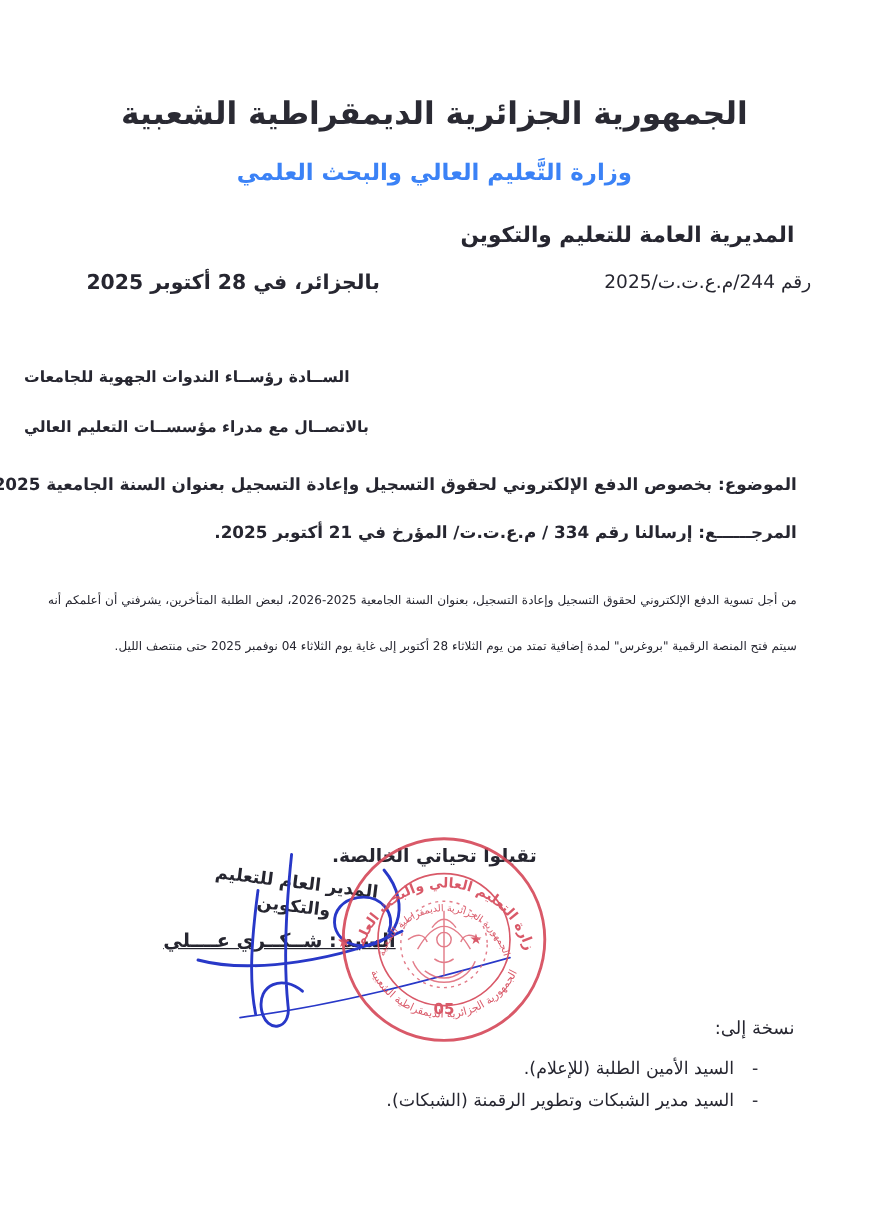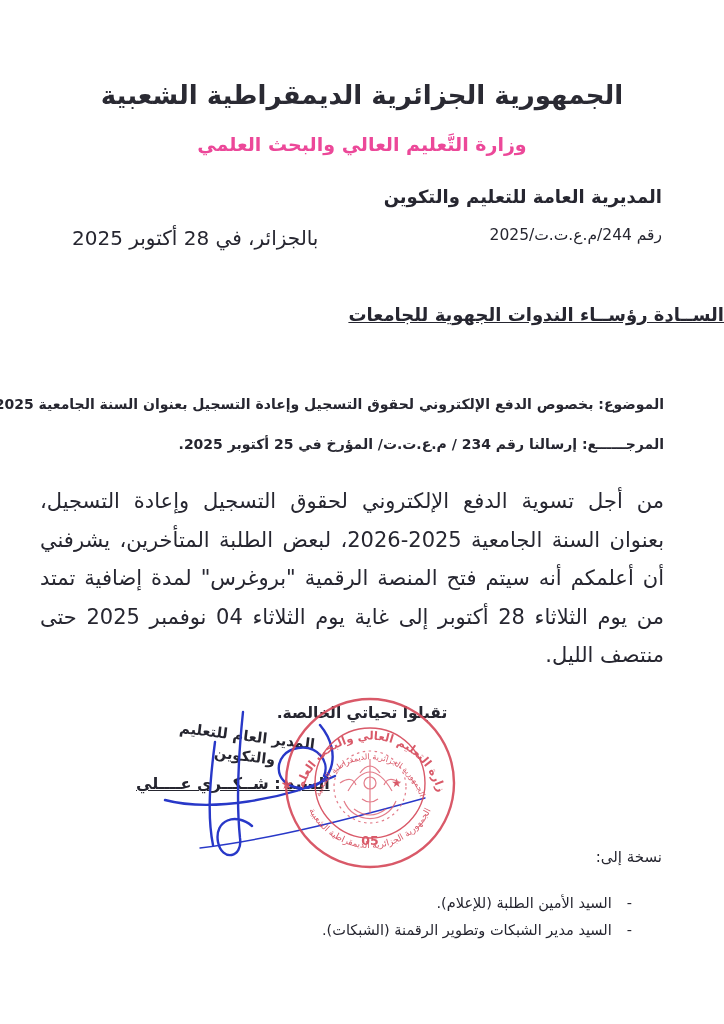--- a/index.html
+++ b/index.html
@@ -12,44 +12,44 @@
     direction:rtl;
   }
   .abs { position:absolute; }
 
   .republic-title {
     top:80px; left:0; right:0; text-align:center;
     font-size:26px; font-weight:bold; color:#2a2a33;
   }
   .ministry-title {
     top:133px; left:0; right:0; text-align:center;
-    font-size:19px; font-weight:bold; color:#ec4899;
+    font-size:19px; font-weight:bold; color:#3b82f6;
   }
   .directorate {
     top:186px; right:62px; font-size:18px; font-weight:bold;margin-left:42px;
   }
   .number-line {
-    top:226px; right:62px; font-size:15.5px;text-align:center;
+    top:226px; right:48px; font-size:15.5px;text-align:center;
   }
   .place-date {
-    top:226px; left:72px; font-size:20px;
+    top:226px; left:72px; font-size:17px;font-weight:bold;
   }
   .addressee {
-    top:294px; left:20px; right:0; text-align:right;
-    font-size:18px; font-weight:bold; line-height:42px;text-decoration:underline;
+    top:294px; left:20px; right:0; text-align:left;
+    font-size:13px; font-weight:bold; line-height:42px;
   }
   .subject-line, .reference-line {
     right:60px; font-size:14px; font-weight:bold; white-space:nowrap;
     text-align:right;
   }
   .subject-line { top:396px; }
   .reference-line { top:436px; }
   .body-text {
     top:482px; right:60px; left:40px;
-    font-size:21px; line-height:38.5px;
+    font-size:10px; line-height:38.5px;
     text-align:justify; text-justify:inter-word;
   }
   .body-text p { margin:0; }
   .closing {
     top:662px; left:0; right:0; text-align:center;
     font-size:15.5px; font-weight:bold;margin-top:42px;
   }
 
   .sig-title {
     top:726px; left:150px; width:192px; text-align:center;
@@ -58,42 +58,43 @@
   }
   .sig-name {
     top:774px; left:136px; white-space:nowrap;
     font-size:16px; font-weight:bold; text-decoration:underline;
     z-index:1;
   }
   .signature-svg { top:698px; left:130px; z-index:2; }
   .stamp-svg { top:695px; left:282px; z-index:3; opacity:0.92; }
 
   .copies { top:848px; right:62px; text-align:right; font-size:15px; }
-  .copies-label { margin-bottom:24px; }
+  .copies-label { margin-bottom:12px; }
   .copies-item {
     display:flex; gap:15px; margin-right:30px;
     font-size:14.5px; line-height:27px;
   }
 </style>
 </head>
 <body>
 
 <div class="abs republic-title">الجمهورية الجزائرية الديمقراطية الشعبية</div>
 <div class="abs ministry-title">وزارة التَّعليم العالي والبحث العلمي</div>
 
 <div class="abs directorate">المديرية العامة للتعليم والتكوين</div>
 <div class="abs number-line">رقم 244/م.ع.ت.ت/2025</div>
 <div class="abs place-date">بالجزائر، في 28 أكتوبر 2025</div>
 
 <div class="abs addressee">
   <div>الســادة رؤســاء الندوات الجهوية للجامعات</div>
+  <div>بالاتصــال مع مدراء مؤسســات التعليم العالي</div>
 </div>
 
 <div class="abs subject-line">الموضوع: بخصوص الدفع الإلكتروني لحقوق التسجيل وإعادة التسجيل بعنوان السنة الجامعية 2025‏-‏2026.</div>
-<div class="abs reference-line">المرجــــــع: إرسالنا رقم 234 / م.ع.ت.ت/ المؤرخ في 25 أكتوبر 2025.</div>
+<div class="abs reference-line">المرجــــــع: إرسالنا رقم 334 / م.ع.ت.ت/ المؤرخ في 21 أكتوبر 2025.</div>
 
 <div class="abs body-text">
   <p>من أجل تسوية الدفع الإلكتروني لحقوق التسجيل وإعادة التسجيل، بعنوان السنة الجامعية 2025‏-‏2026، لبعض الطلبة المتأخرين، يشرفني أن أعلمكم أنه سيتم فتح المنصة الرقمية "بروغرس" لمدة إضافية تمتد من يوم الثلاثاء 28 أكتوبر إلى غاية يوم الثلاثاء 04 نوفمبر 2025 حتى منتصف الليل.</p>
 </div>
 
 <div class="abs closing">تقبلوا تحياتي الخالصة.</div>
 
 <div class="abs sig-title">المدير العام للتعليم والتكوين</div>
 <div class="abs sig-name">السيد : شــكــري عــــلي</div>
 

